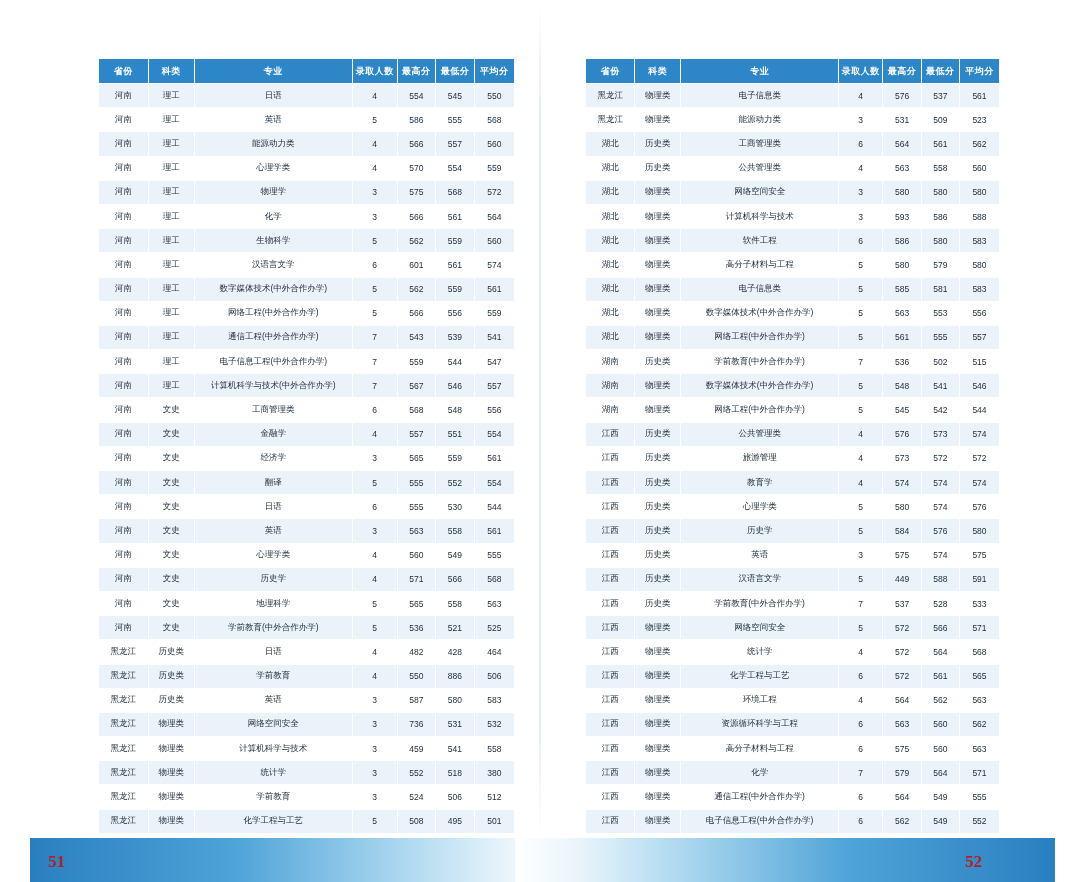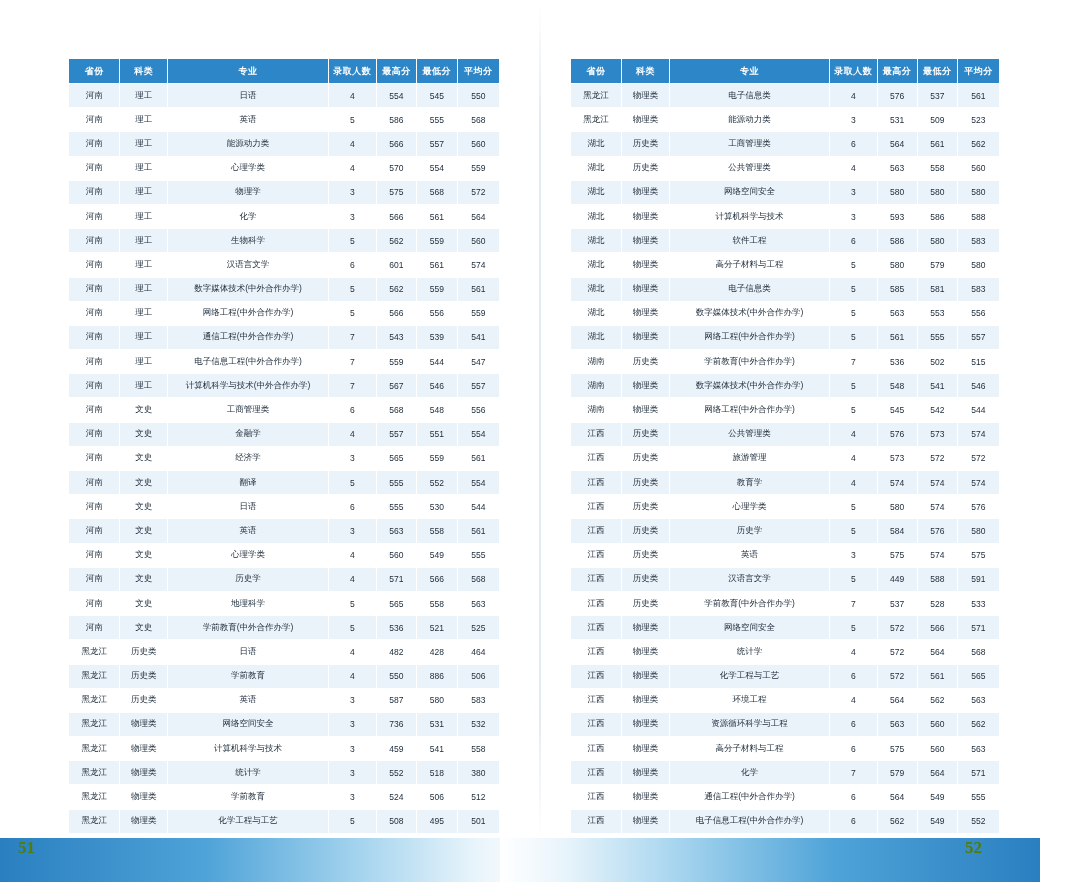--- a/index.html
+++ b/index.html
@@ -12,20 +12,21 @@
     background: #ffffff;
     font-family: "Liberation Sans", sans-serif;
     overflow: hidden;
     position: relative;
   }
   .page-wrap {
     display: flex;
     width: 1000px;
     height: 882px;
     box-sizing: border-box;
+    padding-left: 30px;
   }
   .page {
     width: 540px;
     height: 882px;
     position: relative;
     box-sizing: border-box;
   }
   .table-holder {
     position: absolute;
     top: 58px;
@@ -80,22 +81,22 @@
     height: 44px;
   }
   .band-left {
     background: linear-gradient(90deg, #2a7fc0 0%, #4ea3d8 38%, #a9d6ef 68%, #e8f4fb 88%, #ffffff 100%);
   }
   .band-right {
     background: linear-gradient(270deg, #2a7fc0 0%, #4ea3d8 38%, #a9d6ef 68%, #e8f4fb 88%, #ffffff 100%);
   }
   .page-number {
     position: absolute;
-    bottom: 24px;
-    color: #4d7c0f;
+    bottom: 10px;
+    color: #b91c1c;
     font-size: 17px;
     font-weight: bold;
     font-family: "Liberation Serif", serif;
   }
   .page-left .page-number { left: 18px; }
   .page-right .page-number { right: 18px; }
   .spine {
     position: absolute;
     top: 0;
     left: 539px;

